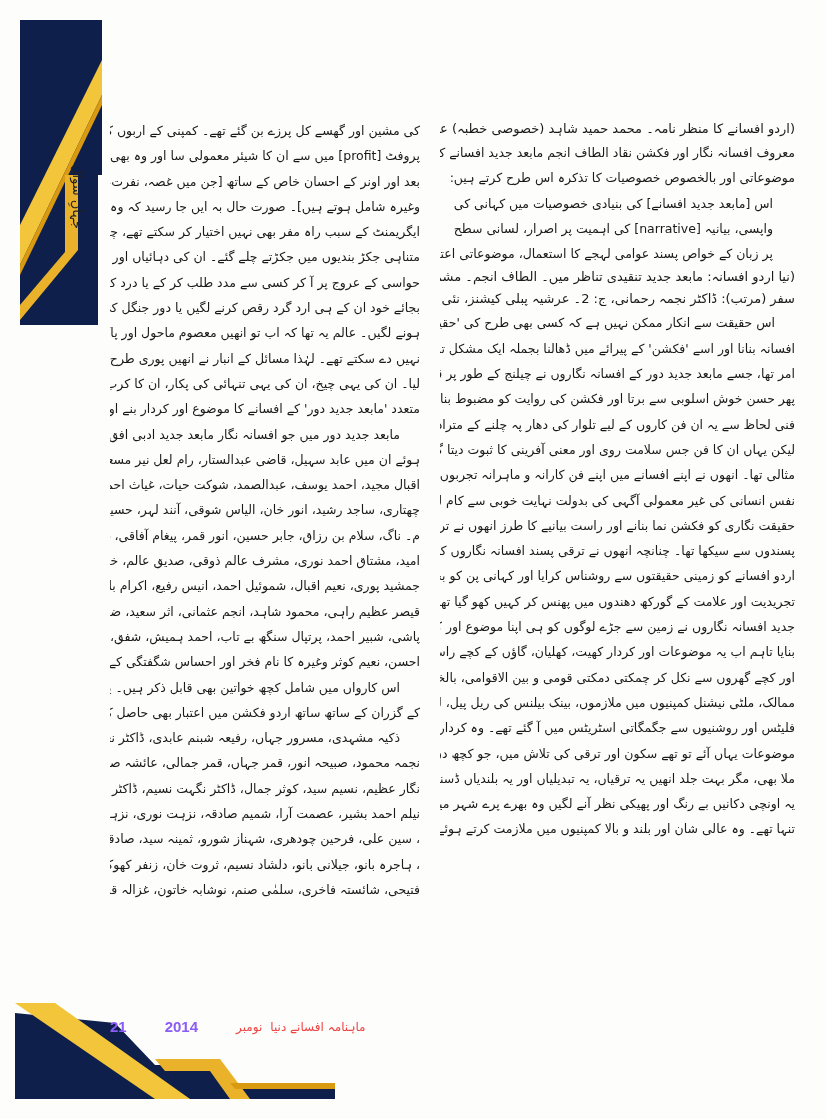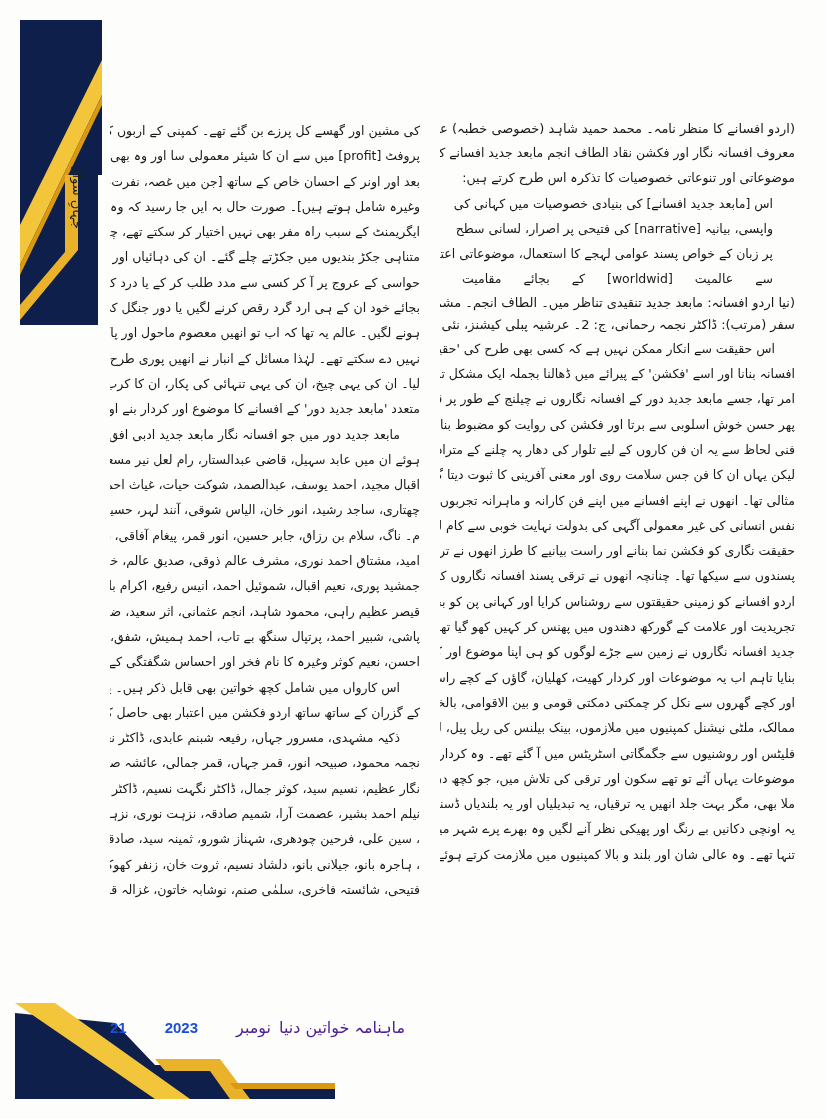--- a/index.html
+++ b/index.html
@@ -37,44 +37,43 @@
     .line.short { text-align-last: right; }
     .line.small { font-size: 13px; line-height: 22px; }
     .line.quote { padding-right: 22px; padding-left: 22px; }
     .line.indent { padding-right: 20px; }
 
     .footer {
       position: absolute; top: 1018px; left: 110px;
       display: flex; align-items: center; gap: 38px;
       direction: ltr;
     }
-    .footer .num { font-family: "Liberation Sans", sans-serif; font-weight: bold; font-size: 15px; color: #1d4ed8; }
-    .footer .urdu { font-size: 16px; direction: rtl; color: #4c1d95; }
+    .footer .num { font-family: "Liberation Sans", sans-serif; font-weight: bold; font-size: 15px; color: #8b5cf6; }
+    .footer .urdu { font-size: 12px; direction: rtl; color: #ef4444; }
   </style>
 </head>
 <body>
 
 <svg id="top-banner" class="deco" viewBox="0 0 82 305" preserveAspectRatio="none">
   <rect x="0" y="0" width="82" height="305" fill="#0f1f4b"></rect>
   <polygon points="82,40 82,75 0,245 0,205" fill="#f2c53a"></polygon>
   <polygon points="82,75 82,85 0,255 0,245" fill="#d99a12"></polygon>
   <polygon points="45,155 58,155 58,230 0,300 0,285 45,232" fill="#e9b22a"></polygon>
   <rect x="78" y="155" width="4" height="150" fill="#fdfdfb"></rect>
 </svg>
 
 <div class="side-title">جہانِ سوال</div>
 
 <div id="col-right" class="column">
     <div class="line small">(اردو افسانے کا منظر نامہ۔ محمد حمید شاہد (خصوصی خطبہ) علامہ اقبال اوپن</div>
     <div class="line ">معروف افسانہ نگار اور فکشن نقاد الطاف انجم مابعد جدید افسانے کی</div>
-    <div class="line short">موضوعاتی اور تنوعاتی خصوصیات کا تذکرہ اس طرح کرتے ہیں:</div>
+    <div class="line short">موضوعاتی اور بالخصوص خصوصیات کا تذکرہ اس طرح کرتے ہیں:</div>
     <div class="line quote">اس [مابعد جدید افسانے] کی بنیادی خصوصیات میں کہانی کی</div>
-    <div class="line quote">واپسی، بیانیہ [narrative] کی فتیحی پر اصرار، لسانی سطح</div>
+    <div class="line quote">واپسی، بیانیہ [narrative] کی اہمیت پر اصرار، لسانی سطح</div>
     <div class="line quote">پر زبان کے خواص پسند عوامی لہجے کا استعمال، موضوعاتی اعتبار</div>
-    <div class="line quote">سے عالمیت [worldwid] کے بجائے مقامیت</div>
     <div class="line small">(نیا اردو افسانہ: مابعد جدید تنقیدی تناظر میں۔ الطاف انجم۔ مشمولہ: اردو افسانہ کا</div>
     <div class="line small short">سفر (مرتب): ڈاکٹر نجمہ رحمانی، ج: 2۔ عرشیہ پبلی کیشنز، نئی دہلی۔ 2015، ص: 952)</div>
     <div class="line indent">اس حقیقت سے انکار ممکن نہیں ہے کہ کسی بھی طرح کی 'حقیقت' کو</div>
     <div class="line ">افسانہ بنانا اور اسے 'فکشن' کے پیرائے میں ڈھالنا بجملہ ایک مشکل ترین</div>
     <div class="line ">امر تھا، جسے مابعد جدید دور کے افسانہ نگاروں نے چیلنج کے طور پر قبول کیا،</div>
     <div class="line ">پھر حسن خوش اسلوبی سے برتا اور فکشن کی روایت کو مضبوط بناتے چلے گئے۔</div>
     <div class="line ">فنی لحاظ سے یہ ان فن کاروں کے لیے تلوار کی دھار پہ چلنے کے مترادف تھا۔</div>
     <div class="line ">لیکن یہاں ان کا فن جس سلامت روی اور معنی آفرینی کا ثبوت دیتا گیا وہ</div>
     <div class="line ">مثالی تھا۔ انھوں نے اپنے افسانے میں اپنے فن کارانہ و ماہرانہ تجربوں اور</div>
     <div class="line ">نفس انسانی کی غیر معمولی آگہی کی بدولت نہایت خوبی سے کام لیا تھا۔</div>
@@ -129,16 +128,16 @@
 
 <svg id="bottom-banner" class="deco" viewBox="0 0 320 96" preserveAspectRatio="none">
   <polygon points="0,10 0,96 320,96 320,82 215,82 200,62 140,62 100,20" fill="#0f1f4b"></polygon>
   <polygon points="0,0 40,0 175,96 140,96" fill="#f2c53a"></polygon>
   <polygon points="140,56 205,56 235,96 215,96 195,68 150,68" fill="#e9b22a"></polygon>
   <polygon points="215,80 320,80 320,86 220,86" fill="#d99a12"></polygon>
 </svg>
 
 <div class="footer">
   <span class="num">21</span>
-  <span class="num">2023</span>
+  <span class="num">2014</span>
   <span class="urdu">نومبر</span>
-  <span class="urdu" style="margin-left:-30px">ماہنامہ خواتین دنیا</span>
+  <span class="urdu" style="margin-left:-30px">ماہنامہ افسانے دنیا</span>
 </div>
 
 </body></html>

